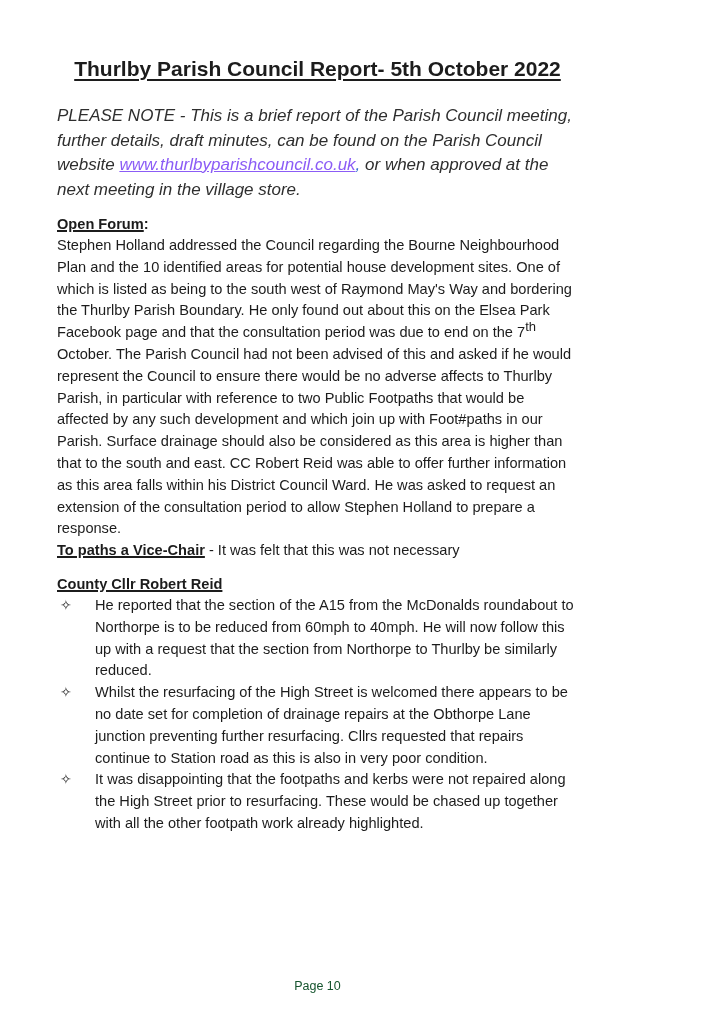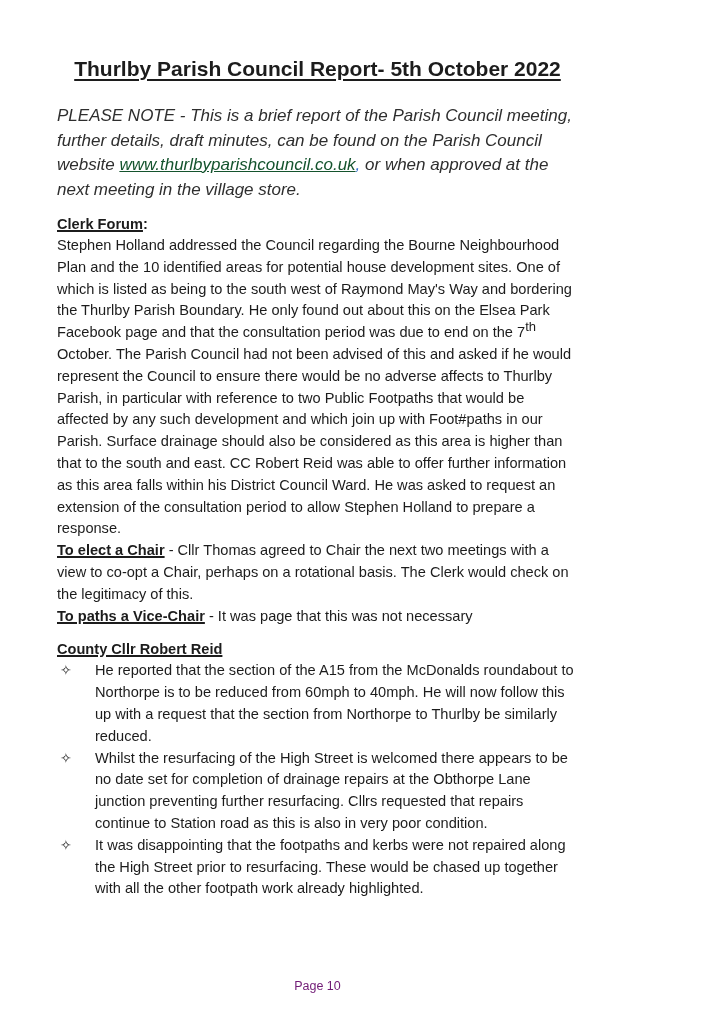--- a/index.html
+++ b/index.html
@@ -89,40 +89,39 @@
   ul.diamond-list .bullet-text {
     flex: 1 1 auto;
   }
   .footer {
     position: absolute;
     left: 0;
     right: 0;
     bottom: 30px;
     text-align: center;
     font-size: 12.5px;
-    color: #701a75;
+    color: #14532d;
   }
 </style>
 </head>
 <body>
 
 <div class="page">
 
   <h1 class="title"><span class="u">Thurlby Parish Council Report- 5th October 2022</span></h1>
 
-  <p class="notice"><span>PLEASE NOTE - This is a brief report of the Parish Council meeting, further details, draft minutes, can be found on the Parish Council website </span><a class="weblink" style="color: #14532d;">www.thurlbyparishcouncil.co.uk</a><span style="color: rgb(43, 107, 208);">,</span><span> or when approved at the next meeting in the village store.</span></p>
+  <p class="notice"><span>PLEASE NOTE - This is a brief report of the Parish Council meeting, further details, draft minutes, can be found on the Parish Council website </span><a class="weblink" style="color: #8b5cf6;">www.thurlbyparishcouncil.co.uk</a><span style="color: rgb(43, 107, 208);">,</span><span> or when approved at the next meeting in the village store.</span></p>
 
-  <h2 class="heading"><span class="u">Clerk Forum</span><span>:</span></h2>
+  <h2 class="heading"><span class="u">Open Forum</span><span>:</span></h2>
 
   <p class="body-par"><span>Stephen Holland addressed the Council regarding the Bourne Neighbourhood Plan and the 10 identified areas for potential house development sites. One of which is listed as being to the south west of Raymond May's Way and bordering the Thurlby Parish Boundary. He only found out about this on the Elsea Park Facebook page and that the consultation period was due to end on the 7</span><sup>th</sup><span> October. The Parish Council had not been advised of this and asked if he would represent the Council to ensure there would be no adverse affects to Thurlby Parish, in particular with reference to two Public Footpaths that would be affected by any such development and which join up with Foot#paths in our Parish. Surface drainage should also be considered as this area is higher than that to the south and east. CC Robert Reid was able to offer further information as this area falls within his District Council Ward. He was asked to request an extension of the consultation period to allow Stephen Holland to prepare a response.</span></p>
 
 
-  <p class="body-par"><span class="lead-in">To elect a Chair</span><span> - Cllr Thomas agreed to Chair the next two meetings with a view to co-opt a Chair, perhaps on a rotational basis. The Clerk would check on the legitimacy of this.</span></p>
 
-  <p class="body-par"><span class="lead-in">To paths a Vice-Chair</span><span> - It was page that this was not necessary</span></p>
+  <p class="body-par"><span class="lead-in">To paths a Vice-Chair</span><span> - It was felt that this was not necessary</span></p>
 
   <h2 class="heading"><span class="u">County Cllr Robert Reid</span></h2>
 
   <ul class="diamond-list">
     <li>
         <span class="bullet">✧</span>
         <span class="bullet-text">He reported that the section of the A15 from the McDonalds roundabout to Northorpe is to be reduced from 60mph to 40mph. He will now follow this up with a request that the section from Northorpe to Thurlby be similarly reduced.</span>
       </li>
     <li>
         <span class="bullet">✧</span>

